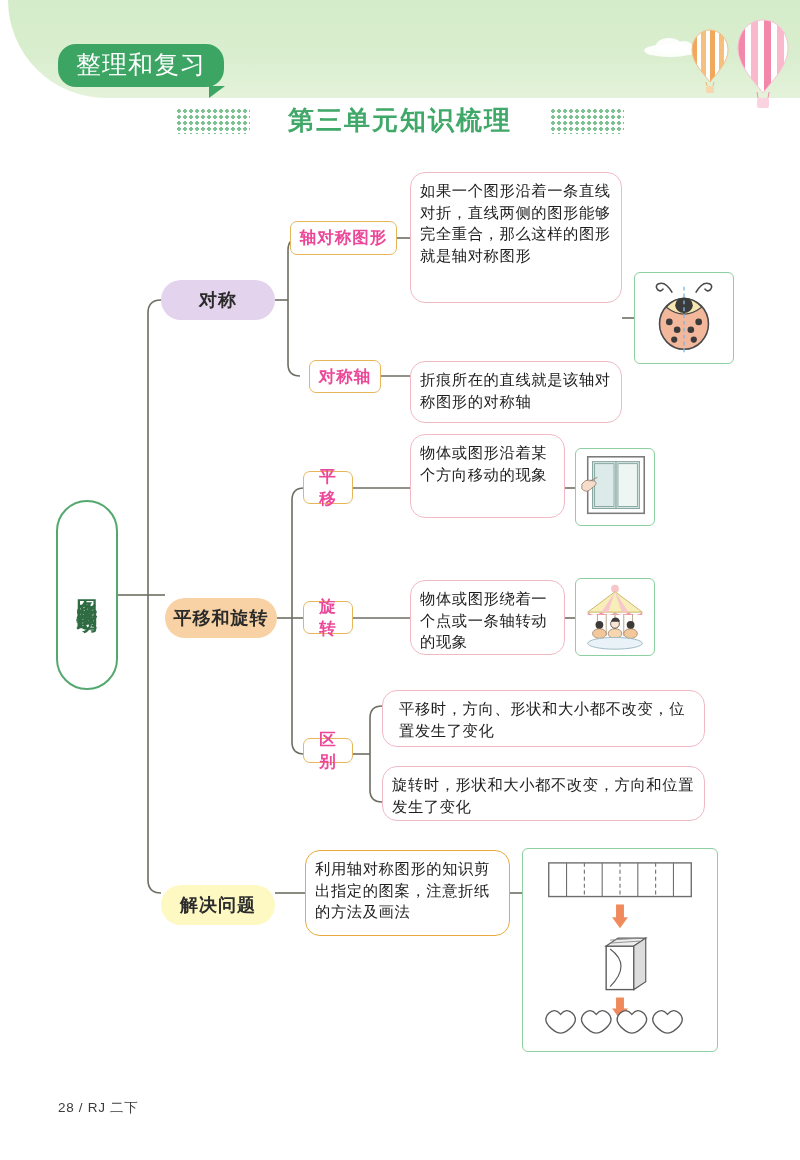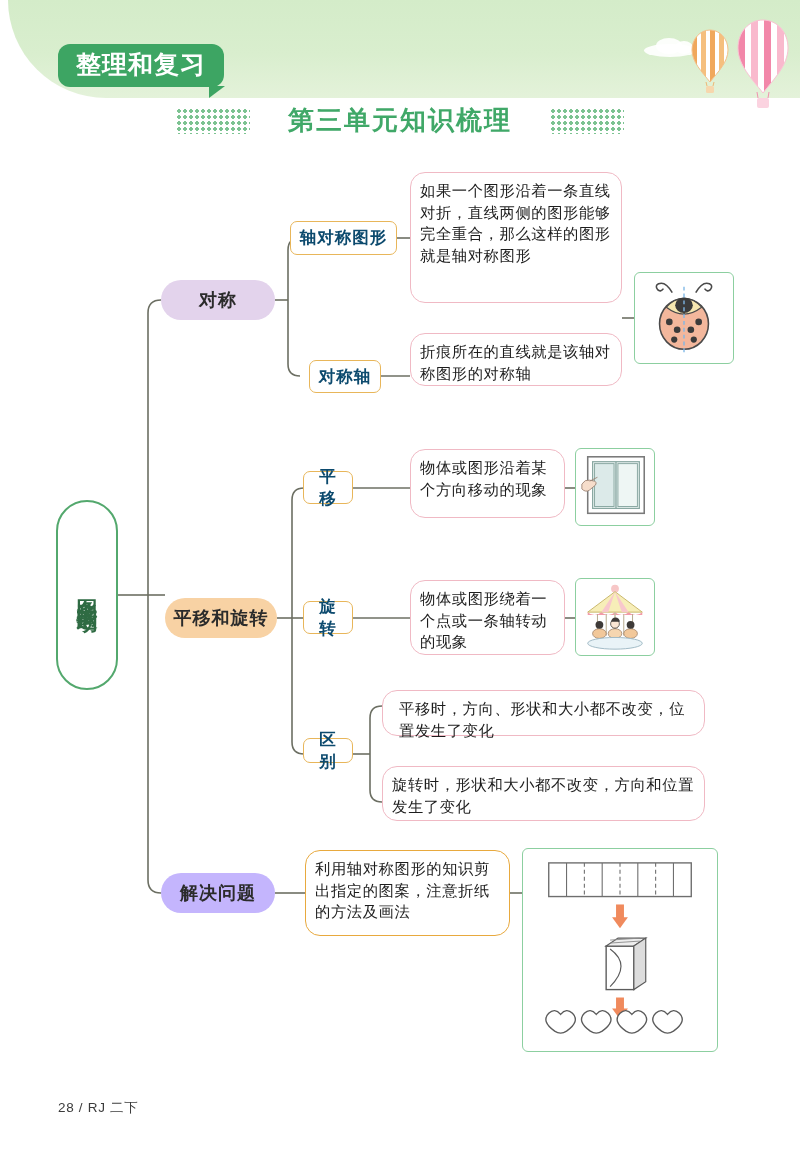--- a/index.html
+++ b/index.html
@@ -33,24 +33,24 @@
   .cloud-b { left: 648px; top: 38px; width: 26px; height: 16px; }
   .cloud-c { left: 667px; top: 41px; width: 18px; height: 13px; }
 
   
   .title-tag {
     position: absolute;
     left: 58px; top: 44px;
     background: #3da563;
     color: #ffffff;
     font-size: 25px;
-    font-weight: bold;
+    font-weight: normal;
     letter-spacing: 1px;
     padding: 6px 18px 8px 18px;
-    border-radius: 12px;
+    border-radius: 18px;
     line-height: 1.15;
     z-index: 5;
   }
   .title-tag::after {
     content: "";
     position: absolute;
     right: -1px; bottom: -11px;
     width: 0; height: 0;
     border-left: 16px solid #3da563;
     border-bottom: 12px solid transparent;
@@ -84,21 +84,21 @@
   #map { position: absolute; left: 0; top: 0; width: 800px; height: 1160px; }
   #wires { position: absolute; left: 0; top: 0; width: 800px; height: 1160px; }
 
   .node {
     position: absolute;
     display: flex;
     align-items: center;
     justify-content: center;
     text-align: center;
     font-family: "Liberation Serif", "DejaVu Serif", serif;
-    color: #0c4a6e;
+    color: #ec4899;
   }
 
   
   .root {
     left: 56px; top: 500px;
     width: 62px; height: 190px;
     border: 2.5px solid #53a86d;
     border-radius: 32px;
     background: #ffffff;
     writing-mode: vertical-rl;
@@ -112,21 +112,21 @@
   
   .lvl1 {
     border-radius: 20px;
     font-size: 18px;
     font-weight: 700;
     letter-spacing: 1px;
     padding: 8px 6px;
   }
   .lvl1.purple { background: #e3d3ec; color: #2b2b2b; }
   .lvl1.orange { background: #f8d2a4; color: #2b2b2b; }
-  .lvl1.pink   { background: #c4b5fd; color: #2b2b2b; }
+  .lvl1.pink   { background: #fef9c3; color: #2b2b2b; margin-top: 12px; }
 
   
   .lvl2 {
     background: #ffffff;
     border: 1.8px solid #e8b65a;
     border-radius: 7px;
     font-size: 16.5px;
     font-weight: 600;
     letter-spacing: 1px;
     padding: 2px 7px;
@@ -265,21 +265,21 @@
     <div class="node root">图形的运动（一）</div>
 
     <div class="node lvl1 purple" style="left:161px;top:280px;width:114px;height:40px;">对称</div>
 
     <div class="node lvl2" style="left:290px;top:221px;width:107px;height:34px;">轴对称图形</div>
 
     <div class="card pinkborder" style="left:410px;top:172px;width:212px;height:131px;">如果一个图形沿着一条直线对折，直线两侧的图形能够完全重合，那么这样的图形就是轴对称图形</div>
 
     <div class="node lvl2" style="left:290px;top:360px;width:72px;height:33px;margin-left:19px;">对称轴</div>
 
-    <div class="card pinkborder" style="left:410px;top:333px;width:212px;height:53px;">折痕所在的直线就是该轴对称图形的对称轴</div>
+    <div class="card pinkborder" style="left:410px;top:361px;width:212px;height:62px;">折痕所在的直线就是该轴对称图形的对称轴</div>
 
     <div class="pic" style="left:634px;top:272px;width:100px;height:92px;">
       <svg viewBox="0 0 100 92" style="width:100%;height:100%">
         <path d="M38 20 Q31 8 24 11 Q20 13 23 17 Q26 20 29 16" fill="none" stroke="#4a4a4a" stroke-width="1.6"></path>
         <path d="M62 20 Q69 8 76 11 Q80 13 77 17 Q74 20 71 16" fill="none" stroke="#4a4a4a" stroke-width="1.6"></path>
         <ellipse cx="50" cy="52" rx="25" ry="26" fill="#f3b79c" stroke="#4a4a4a" stroke-width="1.6"></ellipse>
         <path d="M50 26 a25 26 0 0 1 18 9 q-9 7 -18 7 z" fill="#f6e7b0" stroke="#4a4a4a" stroke-width="1.2"></path>
         <path d="M50 26 a25 26 0 0 0 -18 9 q9 7 18 7 z" fill="#f6e7b0" stroke="#4a4a4a" stroke-width="1.2"></path>
         <ellipse cx="50" cy="33" rx="9" ry="8" fill="#3b3b3b"></ellipse>
         <circle cx="35" cy="50" r="3.4" fill="#3b3b3b"></circle>
@@ -289,21 +289,21 @@
         <circle cx="40" cy="68" r="3.2" fill="#3b3b3b"></circle>
         <circle cx="60" cy="68" r="3.2" fill="#3b3b3b"></circle>
         <line x1="50" y1="14" x2="50" y2="82" stroke="#7fb8e6" stroke-width="1.4" stroke-dasharray="4 3"></line>
       </svg>
     </div>
 
     <div class="node lvl1 orange" style="left:165px;top:598px;width:112px;height:40px;">平移和旋转</div>
 
     <div class="node lvl2" style="left:303px;top:471px;width:50px;height:33px;">平移</div>
 
-    <div class="card pinkborder" style="left:410px;top:449px;width:155px;height:69px;">物体或图形沿着某个方向移动的现象</div>
+    <div class="card pinkborder" style="left:410px;top:434px;width:155px;height:84px;">物体或图形沿着某个方向移动的现象</div>
 
     <div class="pic" style="left:575px;top:448px;width:80px;height:78px;">
       <svg viewBox="0 0 80 78" style="width:100%;height:100%">
         <rect x="12" y="8" width="58" height="58" fill="#ffffff" stroke="#7a7a7a" stroke-width="1.6"></rect>
         <rect x="17" y="13" width="48" height="48" fill="#e6f1ef" stroke="#8aa8a2" stroke-width="1.2"></rect>
         <rect x="19" y="15" width="20" height="44" fill="#dceae9" stroke="#8aa8a2" stroke-width="1"></rect>
         <rect x="43" y="15" width="20" height="44" fill="#eef6f4" stroke="#8aa8a2" stroke-width="1"></rect>
         <line x1="41" y1="13" x2="41" y2="61" stroke="#8aa8a2" stroke-width="1.4"></line>
         <path d="M6 36 q3 -5 8 -4 l5 1 q3 1 1 4 l-6 5 q-4 3 -8 -1 z" fill="#f6ddcb" stroke="#9c8273" stroke-width=".9"></path>
         <path d="M14 33 l8 -4" stroke="#9c8273" stroke-width=".9" fill="none"></path>
@@ -336,21 +336,21 @@
           <path d="M36 44 a4.5 4.5 0 0 1 9 0 z" fill="#3e3a38"></path>
           <ellipse cx="56" cy="56" rx="7" ry="5" fill="#f2c89a" stroke="#9c8068" stroke-width=".8"></ellipse>
           <circle cx="56" cy="47" r="4" fill="#3e3a38"></circle>
         </g>
         <ellipse cx="40" cy="66" rx="28" ry="6" fill="#e9f3f7" stroke="#9fb9c4" stroke-width="1"></ellipse>
       </svg>
     </div>
 
     <div class="node lvl2" style="left:303px;top:738px;width:50px;height:25px;">区别</div>
 
-    <div class="card pinkborder" style="left:382px;top:690px;width:323px;height:46px;padding-left:16px;">平移时，方向、形状和大小都不改变，位置发生了变化</div>
+    <div class="card pinkborder" style="left:382px;top:690px;width:323px;height:57px;padding-left:16px;">平移时，方向、形状和大小都不改变，位置发生了变化</div>
 
     <div class="card pinkborder" style="left:382px;top:766px;width:323px;height:55px;">旋转时，形状和大小都不改变，方向和位置发生了变化</div>
 
     <div class="node lvl1 pink" style="left:161px;top:873px;width:114px;height:40px;">解决问题</div>
 
     <div class="card orangeborder" style="left:305px;top:850px;width:205px;height:86px;">利用轴对称图形的知识剪出指定的图案，注意折纸的方法及画法</div>
 
     <div class="pic" style="left:522px;top:848px;width:196px;height:204px;">
       <svg viewBox="0 0 196 204" style="width:100%;height:100%">
 

